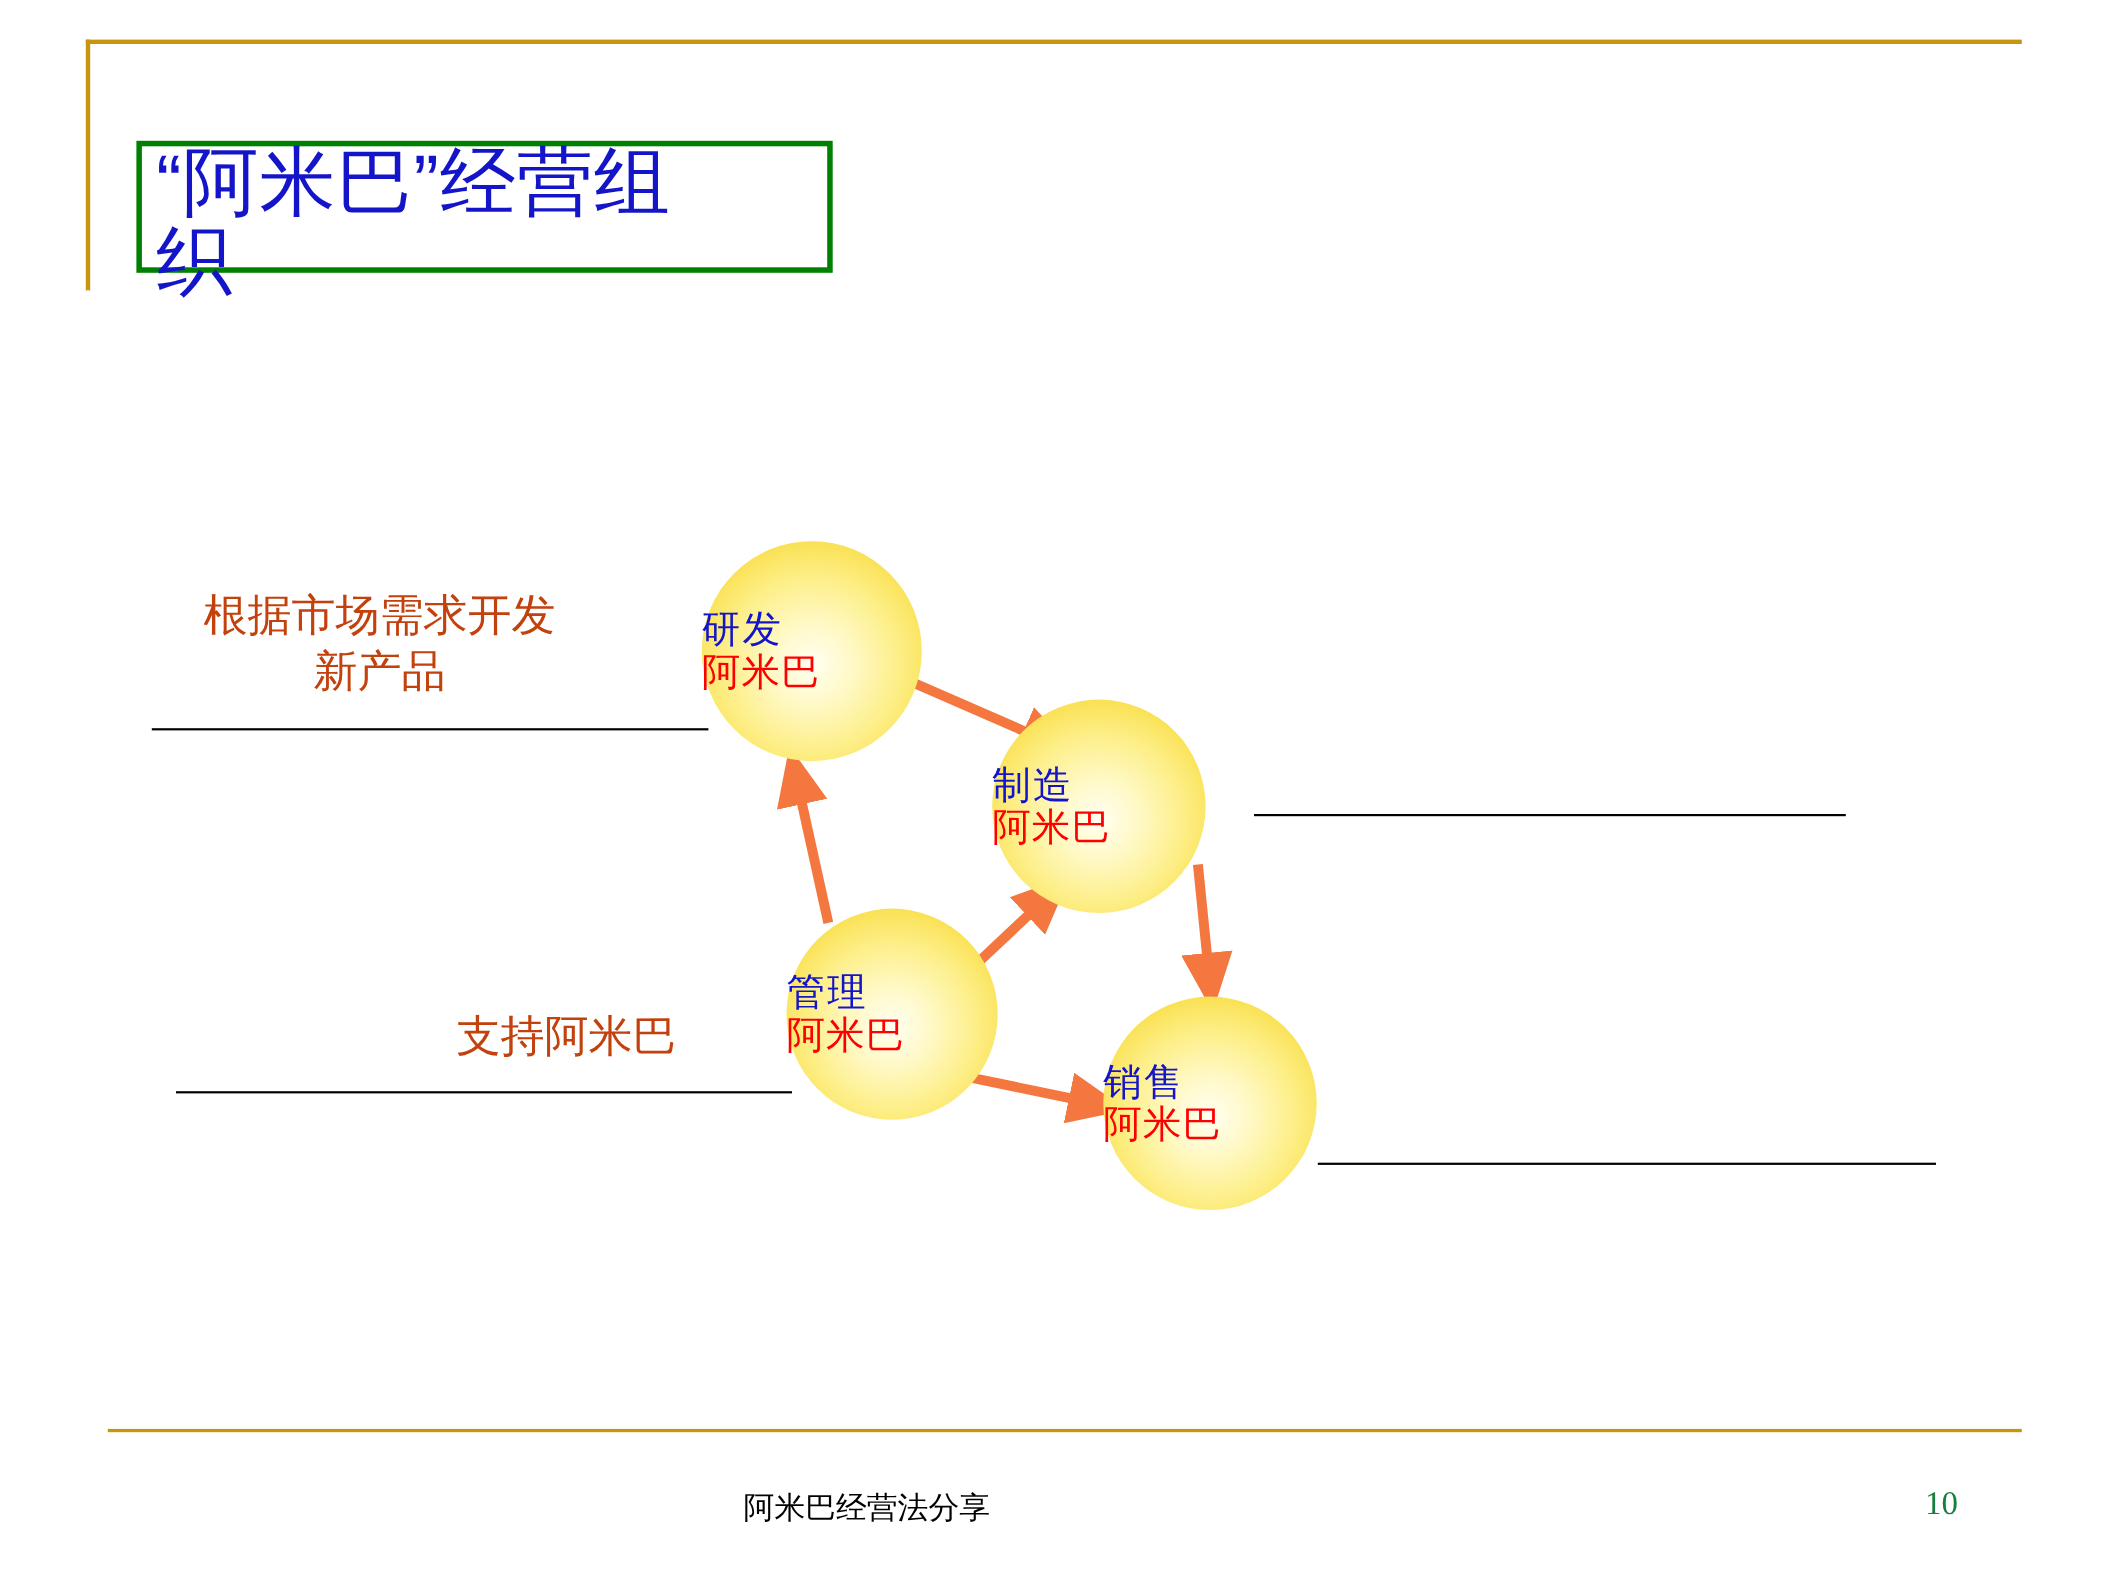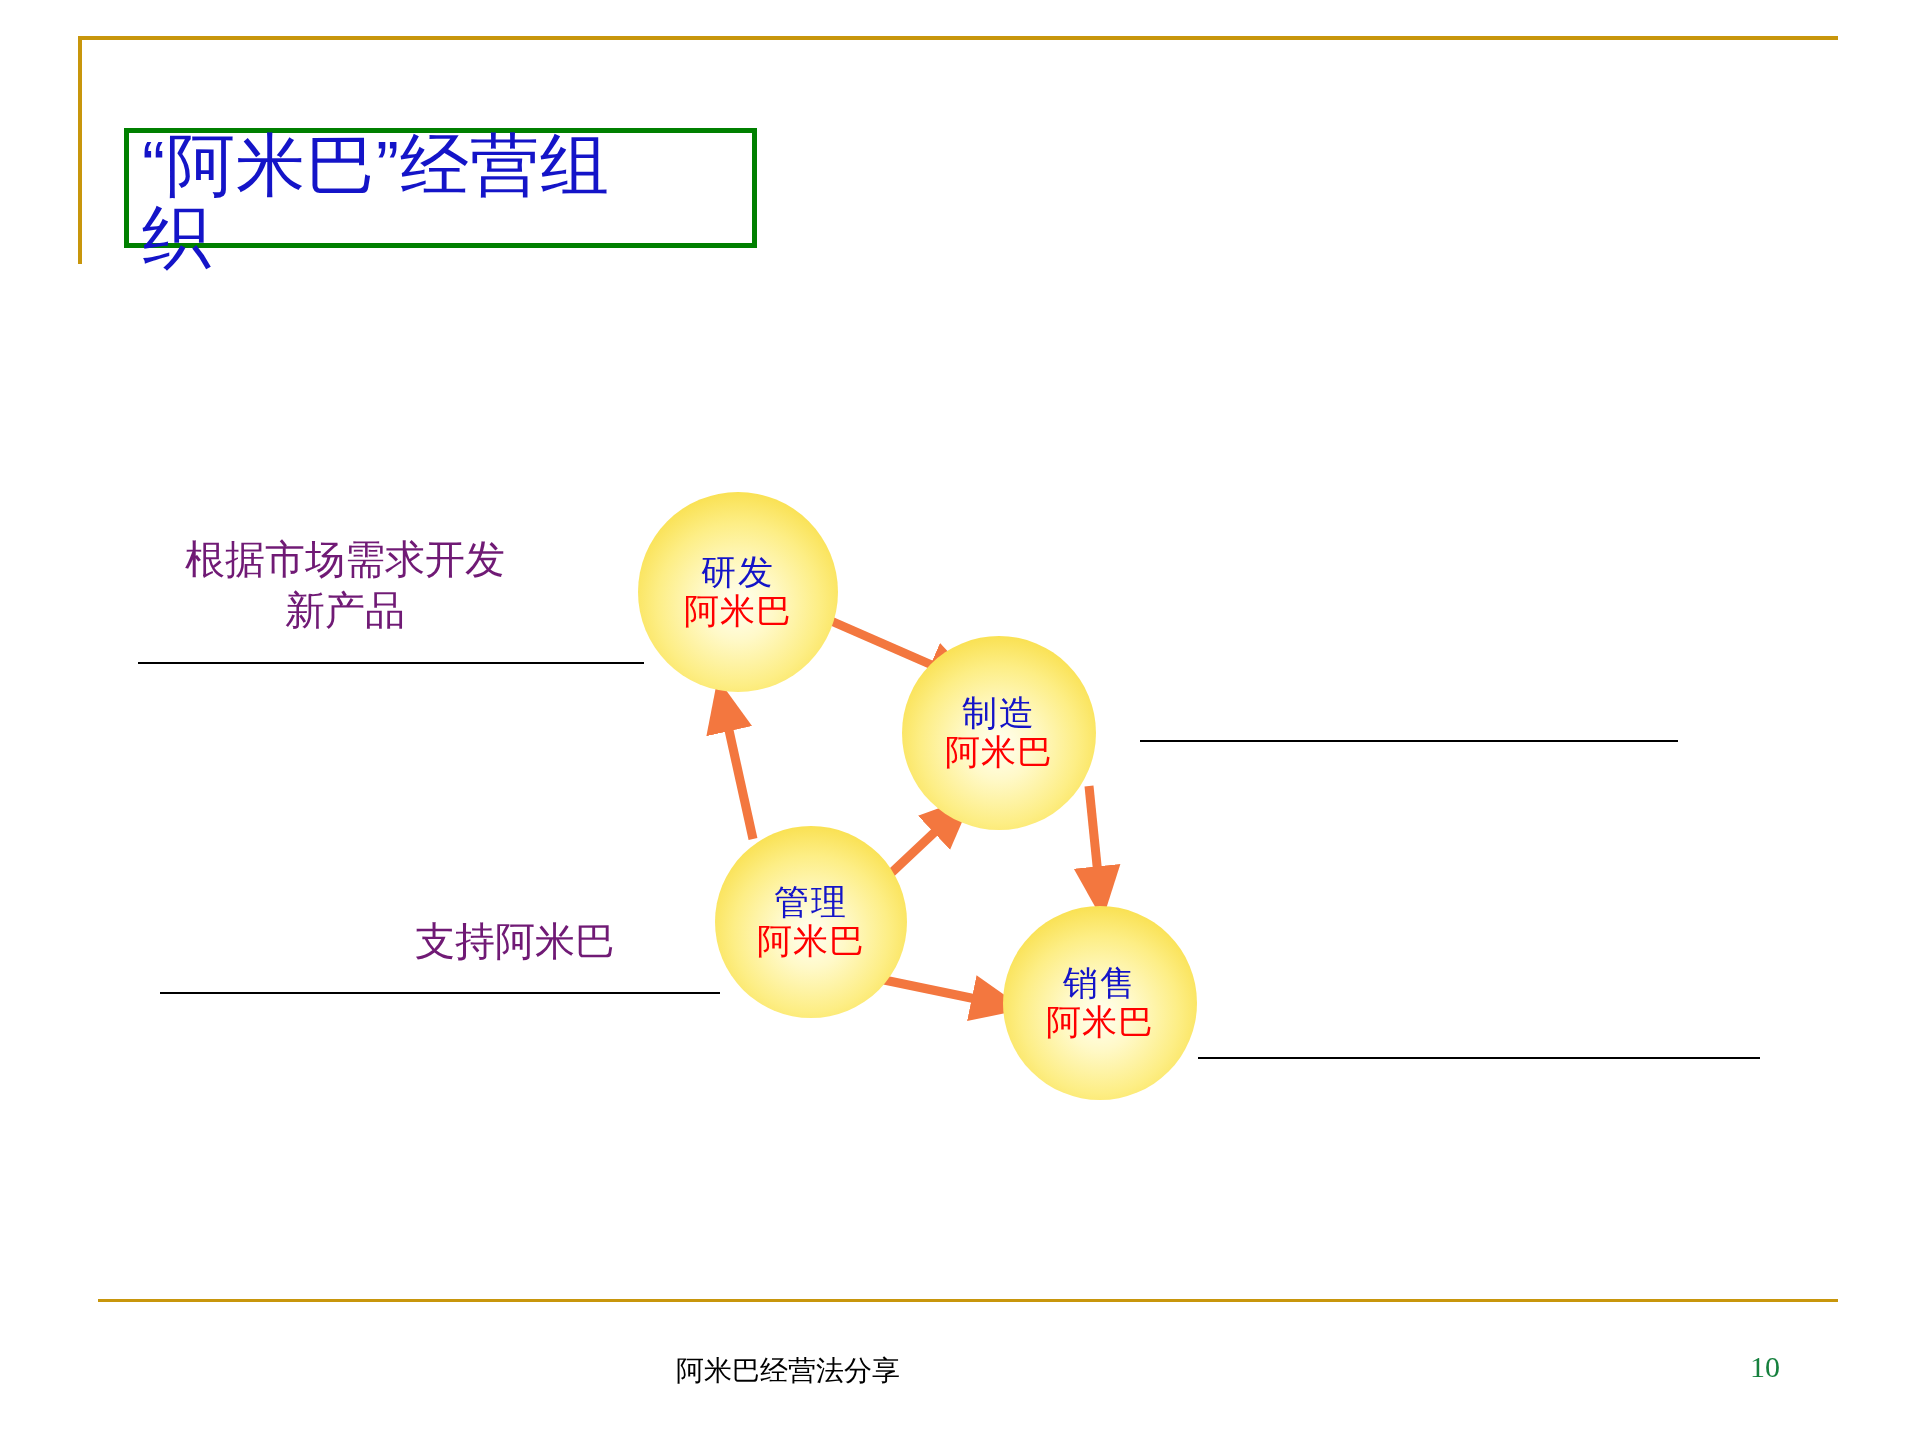--- a/index.html
+++ b/index.html
@@ -44,21 +44,21 @@
     z-index:4;
   }
 
   
   .node{
     position:absolute;
     border-radius:50%;
     background:radial-gradient(circle at 50% 56%,
         #FFFFF2 0%, #FFF9C8 24%, #FDEE85 54%, #F9DF4B 78%, #F5D63A 100%);
     display:flex;flex-direction:column;
-    align-items:center;justify-content:center;
+    align-items:flex-start;justify-content:center;
     z-index:3;
     line-height:1.0;
   }
   .node .n-title{
     color:#1414C8;
     font-size:35px;
     letter-spacing:2px;
     margin-bottom:4px;
   }
   .node .n-sub{
@@ -71,21 +71,21 @@
   #node-mfg  {left:902px;top:636px;width:194px;height:194px;font-family:Liberation Serif, serif;}
   #node-mgmt {left:715px;top:826px;width:192px;height:192px;}
   #node-sales{left:1003px;top:906px;width:194px;height:194px;}
 
   
   .arrows{position:absolute;left:0;top:0;width:1920px;height:1440px;z-index:2;}
 
   
   .ann{
     position:absolute;
-    color:#701a75;
+    color:#c2410c;
     font-size:40px;
     line-height:1.28;
     text-align:center;
     white-space:pre-line;
     z-index:1;
   }
   .rule{
     position:absolute;
     height:2px;background:#000000;
     z-index:1;

